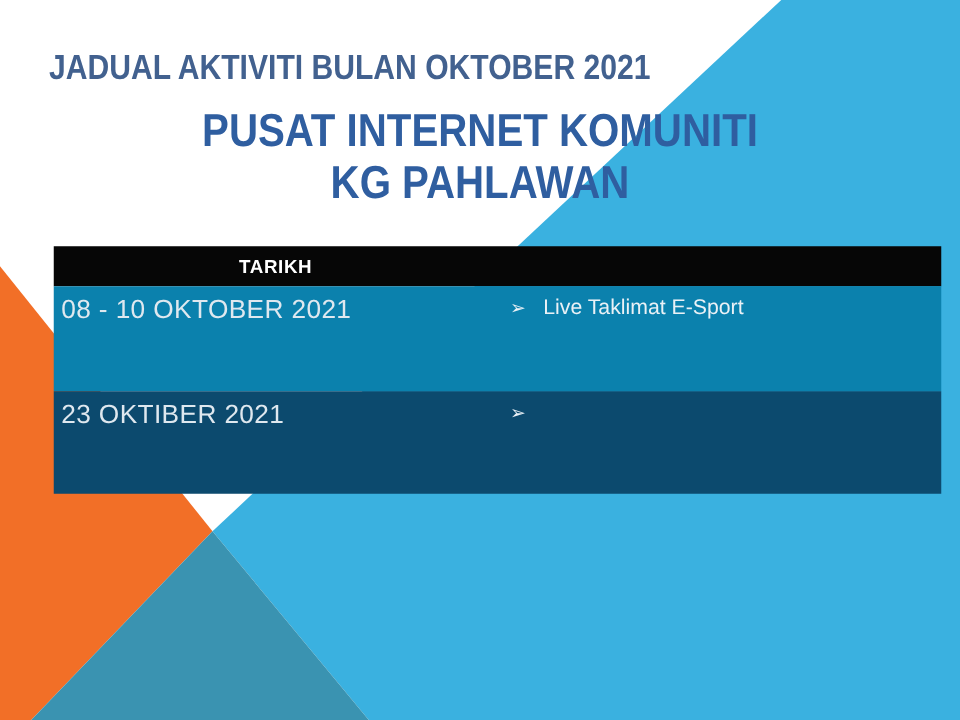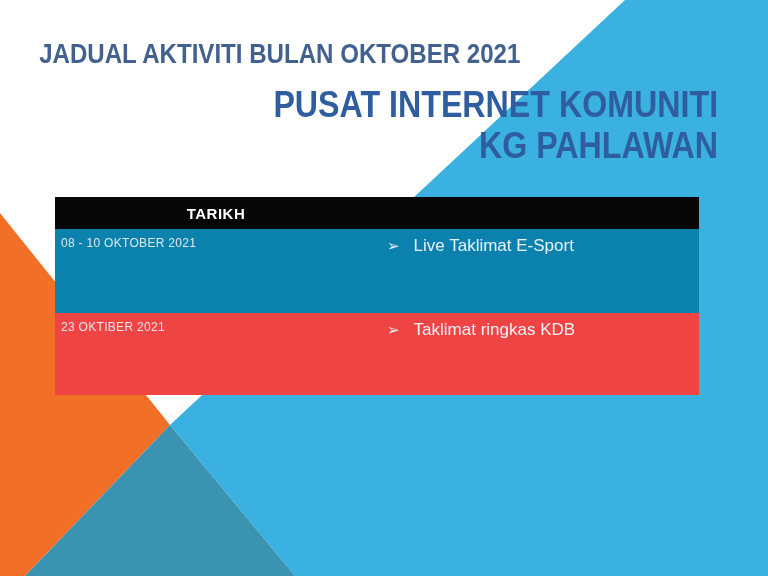--- a/index.html
+++ b/index.html
@@ -31,39 +31,39 @@
     letter-spacing: 0px;
     color: #42618f;
     transform: scaleX(0.86);
     transform-origin: center;
     white-space: nowrap;
   }
   .subtitle-wrap {
     position: absolute;
     left: 0; right: 0;
     top: 84px;
-    text-align: right;
+    text-align: center;
     z-index: 2;
     line-height: 41px;
   }
   .subtitle-line {
     display: block;
     font-size: 37px;
     font-weight: 700;
     color: #2f5ea0;
     transform: scaleX(0.87);
     transform-origin: center;
     white-space: nowrap;
   }
   
   .schedule-table {
     position: absolute;
-    left: 55px;
+    left: 43px;
     top: 197px;
-    width: 644px;
+    width: 710px;
     z-index: 3;
   }
   .t-header {
     display: flex;
     height: 32px;
     background: #060606;
   }
   .t-header-cell {
     width: 50%;
     display: flex;
@@ -72,26 +72,26 @@
     color: #ffffff;
     font-size: 15px;
     font-weight: 700;
     letter-spacing: 0.5px;
   }
   .t-row {
     display: flex;
     align-items: flex-start;
   }
   .t-row-1 { height: 84px; background: #0b81ad; }
-  .t-row-2 { height: 82px; background: #ef4444; justify-content: flex-end; }
+  .t-row-2 { height: 82px; background: #0c4a6e; justify-content: flex-end; }
   .t-cell-date {
     width: 50%;
     box-sizing: border-box;
     padding: 7px 4px 0 6px;
-    font-size: 12px;
+    font-size: 21px;
     color: #dfe8ef;
     letter-spacing: 0.3px;
   }
   .t-cell-act {
     width: 50%;
     box-sizing: border-box;
     padding: 7px 4px 0 10px;
     display: flex;
     align-items: flex-start;
     font-size: 17px;
@@ -134,17 +134,16 @@
     <div class="t-cell-act">
       <span class="bullet">➢</span>
       <span>Live Taklimat E-Sport</span>
     </div>
   </div>
 
   <div class="t-row t-row-2">
     <div class="t-cell-date">23 OKTIBER 2021</div>
     <div class="t-cell-act">
       <span class="bullet">➢</span>
-      <span>Taklimat ringkas KDB</span>
     </div>
   </div>
 
 </div>
 
 </body></html>

